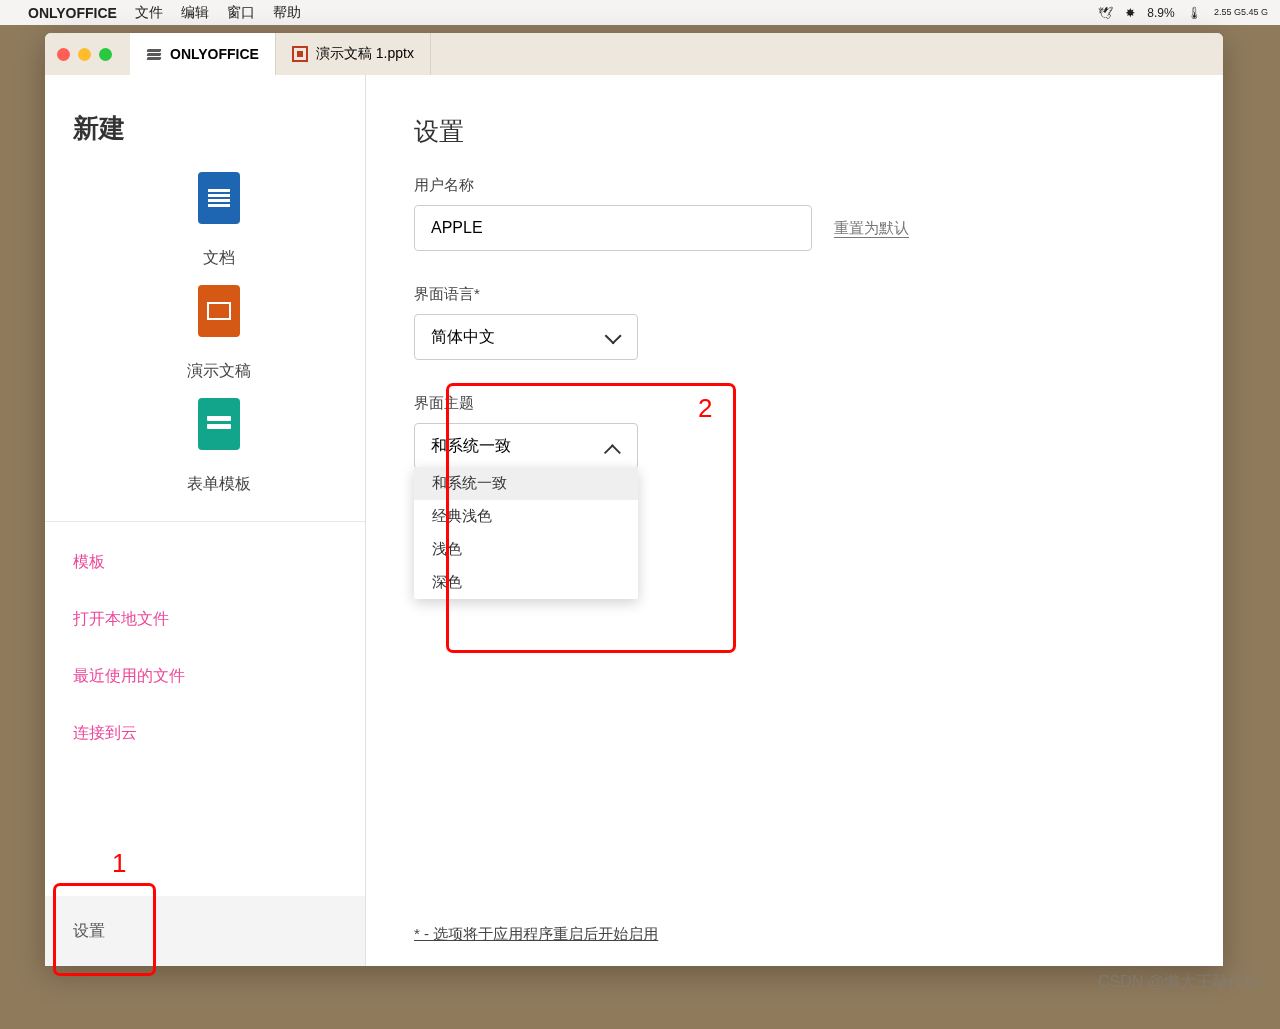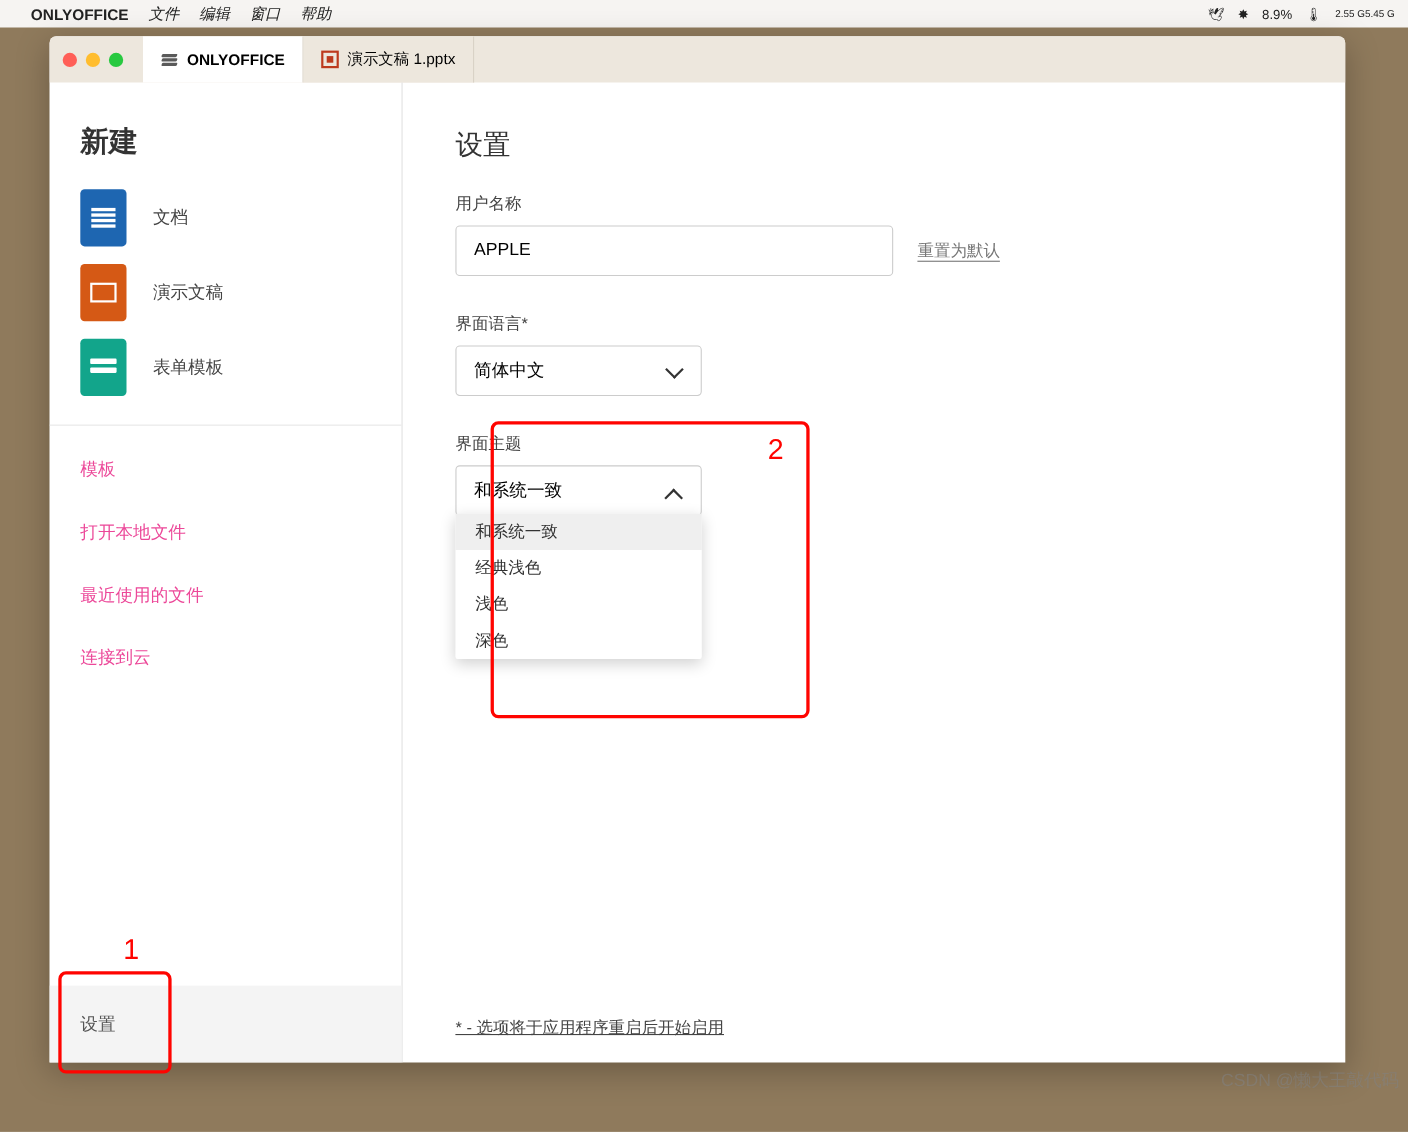--- a/index.html
+++ b/index.html
@@ -3,21 +3,21 @@
 <meta charset="utf-8">
 <style>
   * { box-sizing: border-box; margin: 0; padding: 0; }
   html, body { width: 1280px; height: 1029px; font-family: -apple-system, "Helvetica Neue", Arial, sans-serif; overflow: hidden; }
   body { background: #8f7a5c; position: relative; }
 
   
   .mac-menubar { position: absolute; top: 0; left: 0; right: 0; height: 25px; background: #f6f4f2; display: flex; align-items: center; padding: 0 12px; font-size: 14px; color: #222; }
   .apple-logo { font-size: 15px; margin-right: 16px; }
   .mac-menubar .app-name { font-weight: 700; margin-right: 18px; }
-  .mac-menubar .menu-item { margin-right: 18px; cursor: default; font-style: italic; }
+  .mac-menubar .menu-item { margin-right: 18px; cursor: default; }
   .mac-menubar .right { margin-left: auto; display: flex; align-items: center; gap: 12px; font-size: 12px; }
   .mac-menubar .small-stack { display:flex; flex-direction:row; line-height: 9px; font-size:9px; }
 
   
   .window { position: absolute; top: 33px; left: 45px; width: 1178px; height: 933px; background: #fff; border-radius: 6px 6px 0 0; box-shadow: 0 8px 30px rgba(0,0,0,.25); display: flex; flex-direction: column; overflow: hidden; }
   .titlebar { height: 42px; background: #ede7dd; display: flex; align-items: center; padding-left: 12px; }
   .traffic { display:flex; gap:8px; margin-right: 18px; }
   .traffic span { width:13px; height:13px; border-radius:50%; display:block; }
   .t-red { background:#ff5f57; } .t-yel { background:#ffbd2e; } .t-grn { background:#28c940; }
   .tab { height: 42px; display:flex; align-items:center; padding: 0 16px; font-size: 14px; gap:8px; border-right: 1px solid #d9d2c6; }
@@ -27,21 +27,21 @@
   .stack-ico span { position:absolute; width:14px; height:3px; background:#5a5a5a; left:1px; border-radius:1px; transform: skewX(-18deg); }
   .stack-ico span:nth-child(1){top:3px;} .stack-ico span:nth-child(2){top:7px;} .stack-ico span:nth-child(3){top:11px;}
   .pptx-ico { width:16px; height:16px; border:2px solid #bd3a1d; position:relative; }
   .pptx-ico::after { content:""; position:absolute; inset:3px; background:#bd3a1d; }
 
   .body { flex:1; display:flex; }
 
   
   .sidebar { width: 321px; border-right: 1px solid #e1e1e1; display:flex; flex-direction:column; padding: 36px 0 0 0; position:relative; }
   .sidebar h2 { font-size: 26px; font-weight:600; color:#333; padding: 0 0 18px 28px; }
-  .new-item { display:flex; align-items:center; gap:24px; padding: 8px 0 8px 28px; cursor:pointer; }
+  .new-item { display:flex; align-items:center; gap:24px; padding: 8px 0 8px 28px; cursor:pointer;flex-direction:column; }
   .doc-ico { width:42px; height:52px; border-radius:4px; display:flex; align-items:center; justify-content:center; position:relative; }
   .doc-blue { background:#1e66b1; }
   .doc-green { background:#359c21; }
   .doc-orange { background:#d55915; }
   .doc-teal { background:#12a58b; }
   .doc-ico .lines { width:22px; height:18px; display:flex; flex-direction:column; justify-content:space-between;}
   .doc-ico .lines span { height:3px; background:#fff; display:block; }
   .doc-ico .grid { width:24px; height:18px; display:grid; grid-template-columns:repeat(3,1fr); grid-template-rows:repeat(2,1fr); gap:2px;}
   .doc-ico .grid span { background:transparent; border:1.5px solid #fff; }
   .doc-ico .rect { width:24px; height:18px; border:2.5px solid #fff; }
@@ -68,21 +68,21 @@
   .dropdown-list { width:224px; background:#fff; box-shadow: 0 4px 14px rgba(0,0,0,.18); border-radius:2px; margin-top:-2px; }
   .dropdown-list .opt { padding: 7px 18px; font-size:15px; color:#333; cursor:pointer; }
   .dropdown-list .opt.selected { background:#efefef; }
 
   .footnote { position:absolute; bottom:22px; left:48px; font-size:15px; color:#444;text-decoration:underline; }
 
   
   .anno { position:absolute; border:3px solid #ff0400; border-radius:7px; pointer-events:none; }
   .anno-label { position:absolute; color:#ff0400; font-size:26px; font-weight:500; z-index:10; }
 
-  .watermark { position:absolute; bottom:36px; right:8px; font-size:16px; color:rgba(130,130,130,.55); z-index:50;}
+  .watermark { position:absolute; bottom:36px; right:20px; font-size:16px; color:rgba(130,130,130,.55); z-index:50;}
 </style>
 </head>
 <body>
 
 <div class="mac-menubar">
   <span class="apple-logo"></span>
   <span class="app-name">ONLYOFFICE</span>
   <span class="menu-item">文件</span>
   <span class="menu-item">编辑</span>
   <span class="menu-item">窗口</span>

